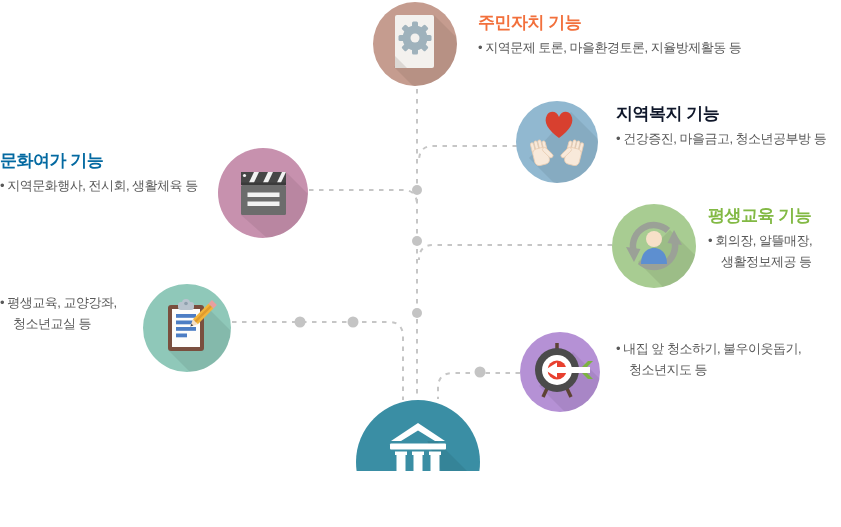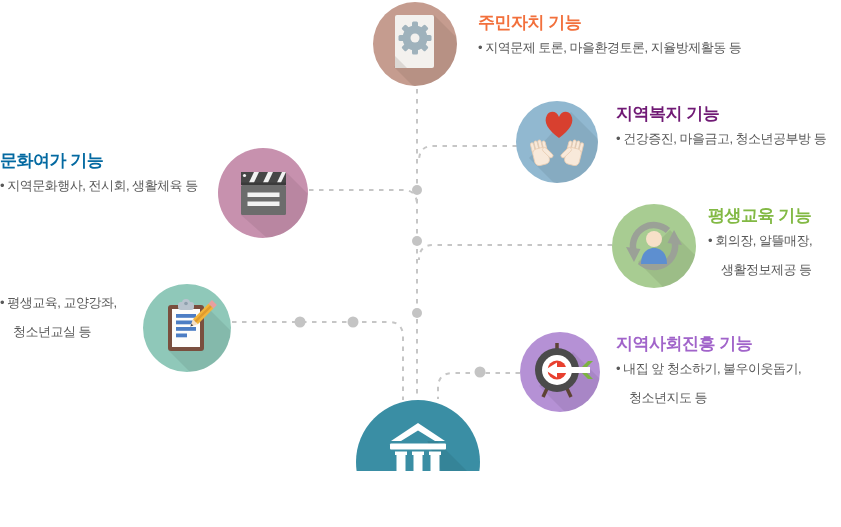--- a/index.html
+++ b/index.html
@@ -4,21 +4,21 @@
 <style>
   html,body{margin:0;padding:0;background:#ffffff;}
   #stage{
     position:relative;width:841px;height:471px;overflow:hidden;background:#ffffff;
     font-family:Liberation Sans, sans-serif;
   }
   #diagram-svg{position:absolute;left:0;top:0;}
   .label{position:absolute;letter-spacing:-0.5px;}
   .label .t{font-size:17px;font-weight:bold;line-height:20px;white-space:nowrap;}
   .label .l{font-size:13px;color:#595959;line-height:21px;margin-top:4px;white-space:nowrap;}
-  .label .l.cont{margin-top:8px;padding-left:13px;}
+  .label .l.cont{margin-top:0;padding-left:13px;}
   #center-label{
     position:absolute;left:348px;top:479px;width:140px;
     color:#ec4899;font-size:15px;font-weight:bold;letter-spacing:-0.5px;white-space:nowrap;
   }
   .dash{stroke:#c6c6c6;stroke-width:2;fill:none;stroke-dasharray:4.5 5.5;}
   .node-dot{fill:#c4c4c4;}
   .shadow{fill:rgba(0,0,0,0.07);}
 </style>
 </head>
 <body>
@@ -210,32 +210,31 @@
     </g>
   </g>
 </svg>
 
 <div class="label" style="left:478px;top:13px">
   <div class="t" style="color: rgb(242, 112, 60);">주민자치 기능</div>
   <div class="l">• 지역문제 토론, 마을환경토론, 지율방제활동 등</div>
 </div>
 
 <div class="label" style="left:616px;top:104px">
-  <div class="t" style="color: #701a75;">지역복지 기능</div>
+  <div class="t" style="color: #0f172a;">지역복지 기능</div>
   <div class="l">• 건강증진, 마을금고, 청소년공부방 등</div>
 </div>
 
 <div class="label" style="left:708px;top:206px">
   <div class="t" style="color: rgb(130, 185, 68);">평생교육 기능</div>
   <div class="l">• 회의장, 알뜰매장,</div>
   <div class="l cont">생활정보제공 등</div>
 </div>
 
 <div class="label" style="left:616px;top:334px">
-  <div class="t" style="color: rgb(161, 100, 202);">지역사회진흥 기능</div>
   <div class="l">• 내집 앞 청소하기, 불우이웃돕기,</div>
   <div class="l cont">청소년지도 등</div>
 </div>
 
 <div class="label" style="left:0px;top:151px">
   <div class="t" style="color: #0369a1;">문화여가 기능</div>
   <div class="l">• 지역문화행사, 전시회, 생활체육 등</div>
 </div>
 
 <div class="label" style="left:0px;top:288px">

